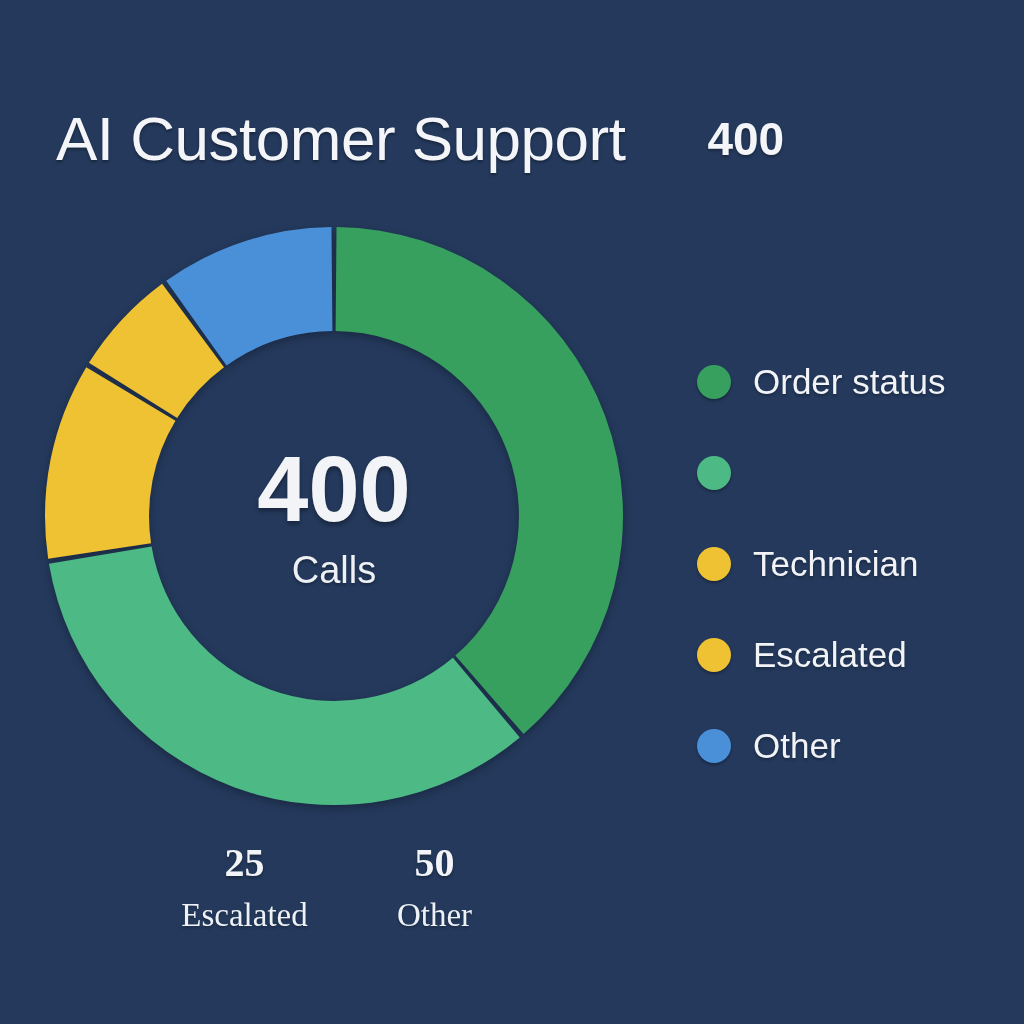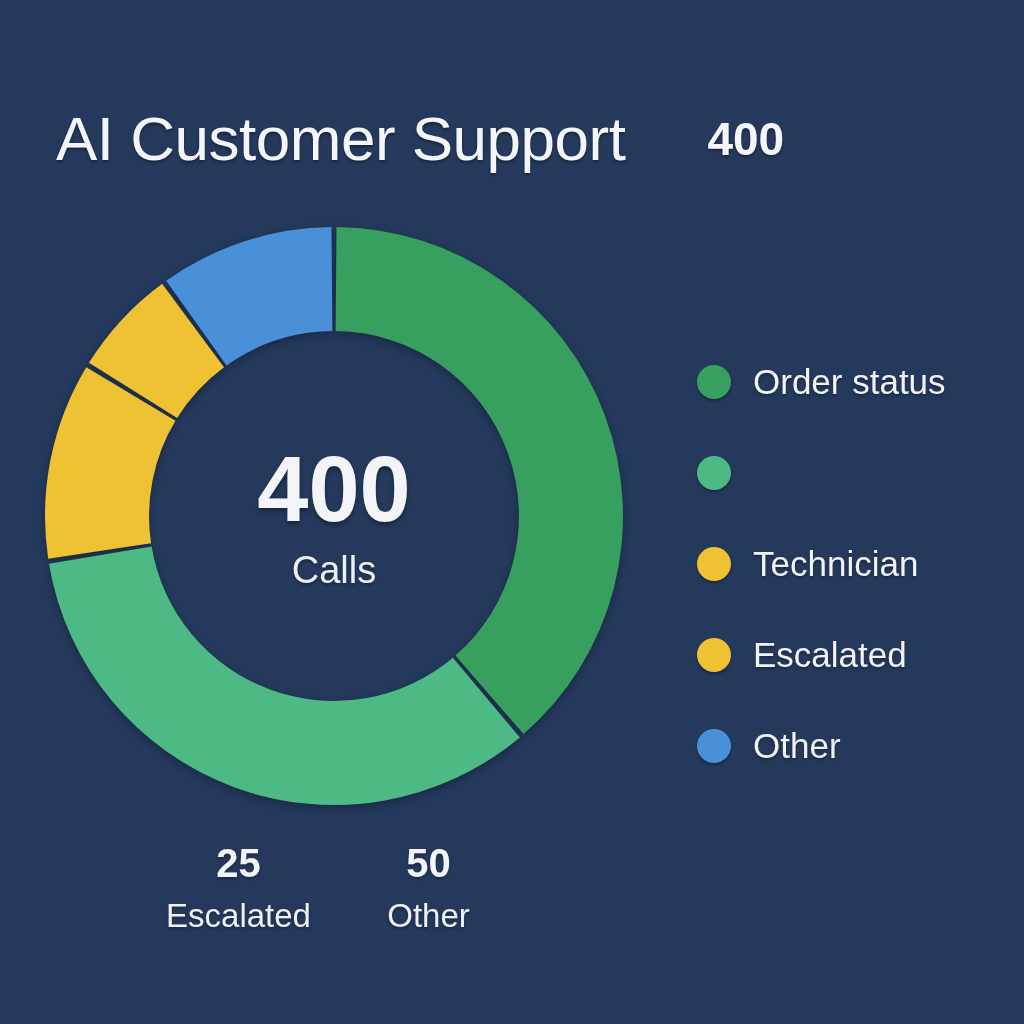--- a/index.html
+++ b/index.html
@@ -115,25 +115,26 @@
     margin-left: 22px;
     font-size: 35px;
     color: #f1f3f7;
     white-space: nowrap;
     text-shadow: 0 2px 3px rgba(0,0,0,0.28);
   }
 
   
   #callouts {
     position: absolute;
-    left: 136px;
+    left: 142px;
     top: 843px;
     width: 420px;
     display: flex;
     align-items: flex-start;
+    font-family: Liberation Serif, serif;
   }
   .callout {
     display: flex;
     flex-direction: column;
     align-items: center;
   }
   .callout:first-child { width: 205px; }
   .callout:last-child  { width: 175px; }
   .callout-value {
     font-size: 40px;

